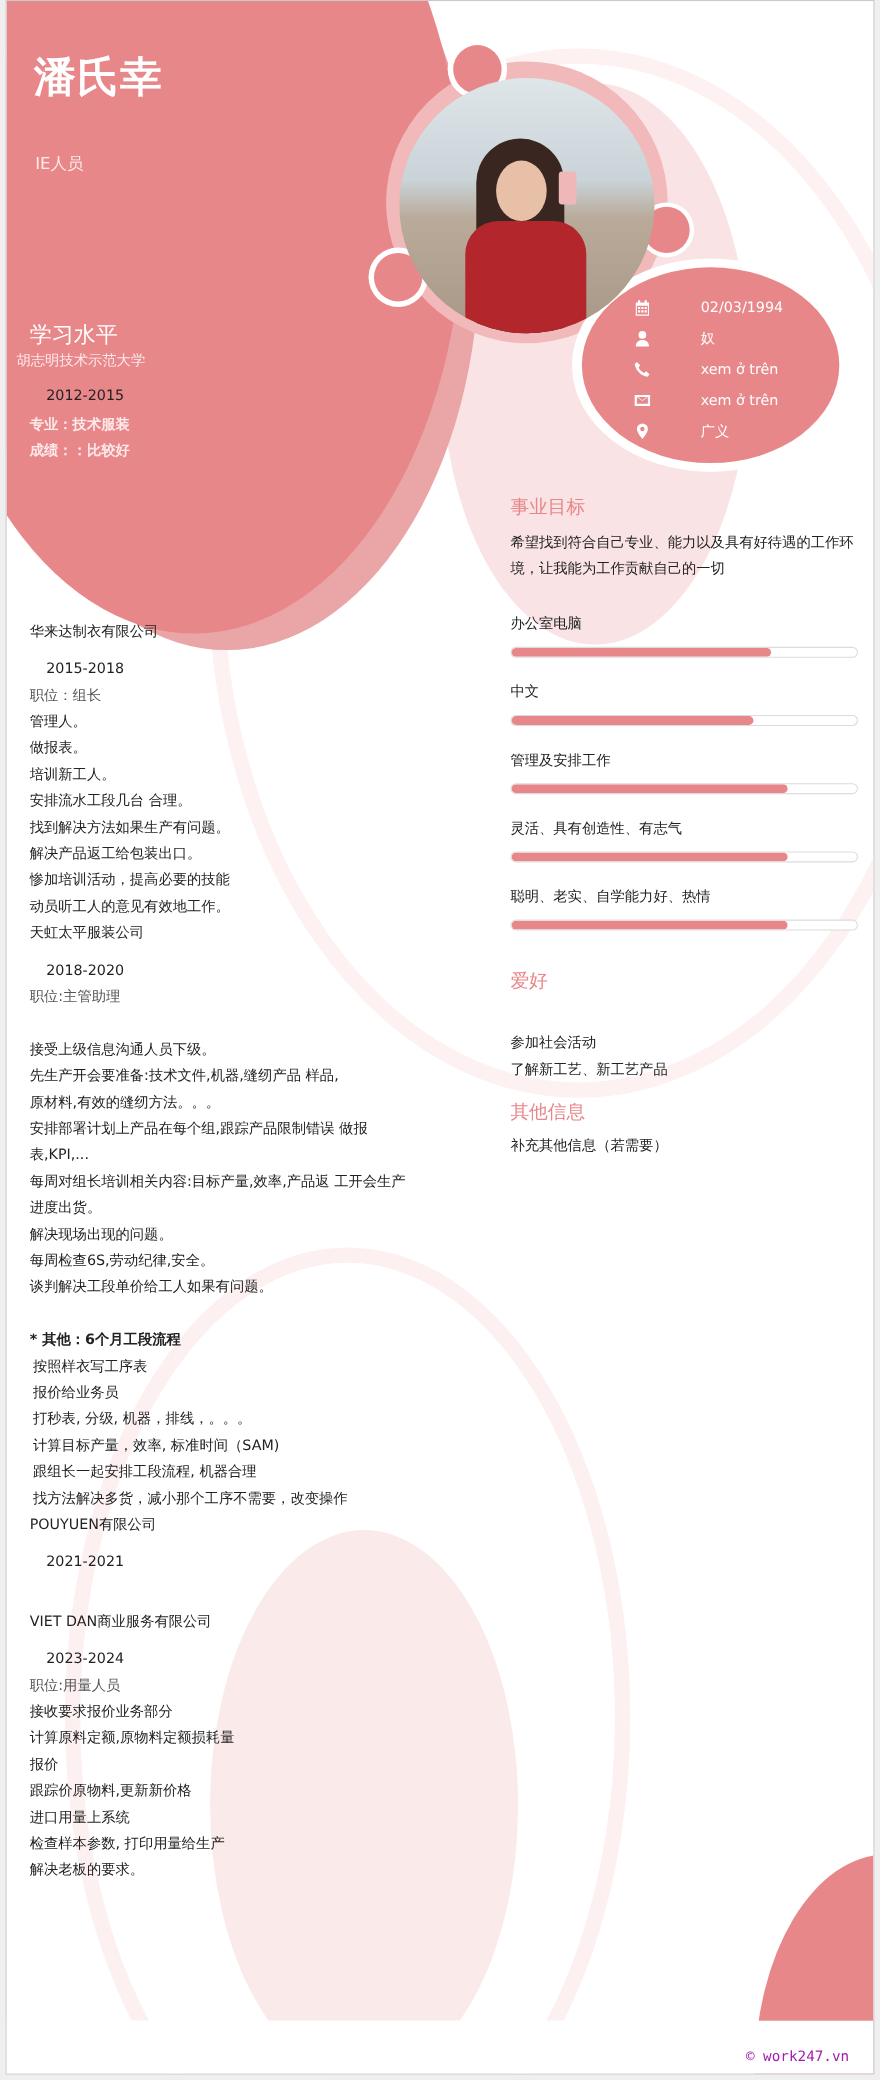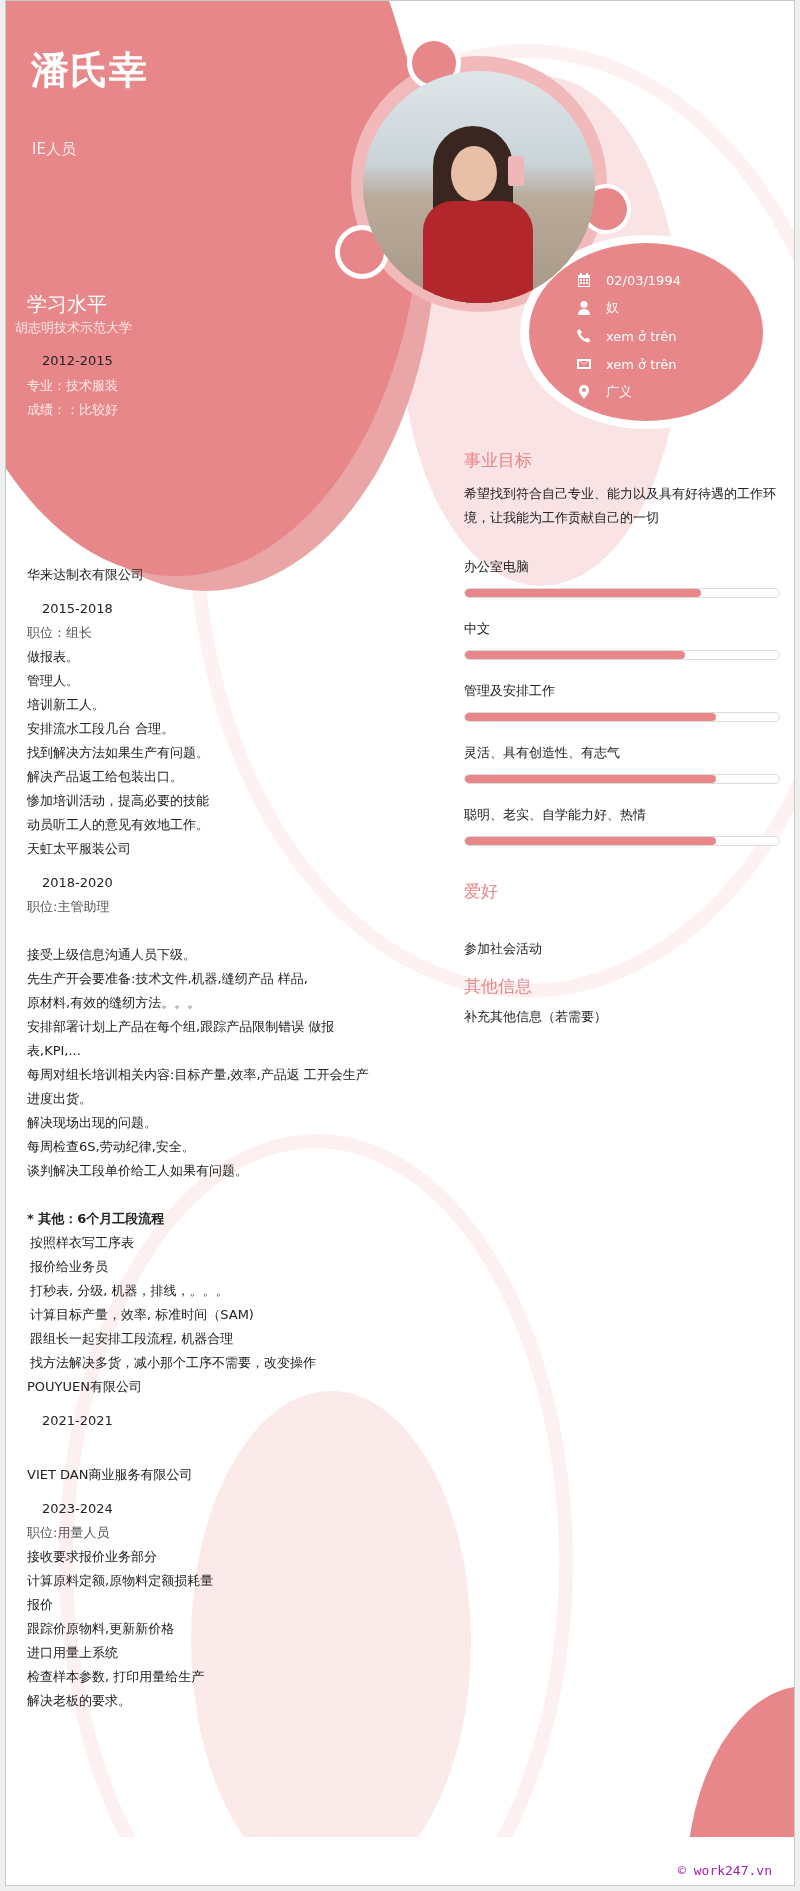--- a/index.html
+++ b/index.html
@@ -11,29 +11,29 @@
     position:absolute; left:5px; top:0; width:788px; height:1884px;
     background:#ffffff; border:1px solid #c9c9c9; overflow:hidden;
   }
   .shape { position:absolute; pointer-events:none; }
   .abs { position:absolute; }
   .name { left:25px; top:44px; font-size:38px; font-weight:bold; color:#fff; letter-spacing:1px; }
   .role { left:26px; top:112px; font-size:15px; color:#fdeaea;margin-top:27px; }
   .edu-title { left:21px; top:290px; font-size:20px; color:#fff; }
   .edu-school { left:9px; top:318px; font-size:13px; color:#fde9e9; }
   .edu-years { left:36px; top:352px; font-size:13px; color:#222; }
-  .edu-line { left:21px; font-size:13px; color:#fde9e9; }
+  .edu-line { left:21px; font-size:13px; color:#fde9e9;font-weight:bold; }
   .left-col { position:absolute; left:21px; top:562px; width:380px; font-size:13px; color:#222; line-height:24px; }
   .left-col .years { padding-left:15px; margin-top:10px; }
   .left-col .pos { color:#555; }
   .left-col .bold { font-weight:bold; }
   .left-col .gap { height:24px; }
   .left-col .indent { padding-left:3px; }
   .info-list { position:absolute; left:570px; top:265px; }
-  .info-row { display:flex; align-items:center; height:28px; color:#fff; font-size:13px; }
+  .info-row { display:flex; align-items:center; height:28px; color:#fff; font-size:13px;gap:31px; }
   .info-row svg { width:16px; height:16px; margin-right:14px; fill:#fff; }
   .right-col { position:absolute; left:458px; top:448px; width:316px; color:#222; font-size:13px; }
   .sec-title { color:#e8878a; font-size:17px; margin-bottom:10px; }
   .objective { line-height:24px; margin-bottom:28px; }
   .skill-label { margin-bottom:12px;font-family:Liberation Mono, monospace; }
   .bar { height:8px; border:1px solid #dcdcdc; border-radius:6px; background:#fff; margin-bottom:22px; overflow:hidden; }
   .bar-fill { height:100%; background:#e8878a; border-radius:6px; }
   .hobby { line-height:24px; }
   .footer { position:absolute; right:22px; top:1862px; font-family:"DejaVu Sans Mono","Liberation Mono",monospace; font-size:13px; color:#a21caf; }
 </style>
@@ -121,22 +121,22 @@
   <div class="abs edu-title">学习水平</div>
   <div class="abs edu-school">胡志明技术示范大学</div>
   <div class="abs edu-years">2012-2015</div>
   <div class="abs edu-line" style="top:376px">专业：技术服装</div>
   <div class="abs edu-line" style="top:400px">成绩：：比较好</div>
 
   <div class="left-col">
     <div>华来达制衣有限公司</div>
     <div class="years">2015-2018</div>
     <div class="pos">职位：组长</div>
+    <div>管理人。</div>
     <div>做报表。</div>
-    <div>管理人。</div>
     <div>培训新工人。</div>
     <div>安排流水工段几台 合理。</div>
     <div>找到解决方法如果生产有问题。</div>
     <div>解决产品返工给包装出口。</div>
     <div>惨加培训活动，提高必要的技能</div>
     <div>动员听工人的意见有效地工作。</div>
 
     <div>天虹太平服装公司</div>
     <div class="years">2018-2020</div>
     <div class="pos">职位:主管助理</div>
@@ -206,19 +206,20 @@
     </div>
     <div>
       <div class="skill-label">聪明、老实、自学能力好、热情</div>
       <div class="bar">
           <div class="bar-fill" style="width: 80%;"></div>
         </div>
     </div>
 
     <div class="sec-title" style="margin-top:34px;margin-bottom:34px">爱好</div>
     <div class="hobby">参加社会活动</div>
+    <div class="hobby">了解新工艺、新工艺产品</div>
 
     <div class="sec-title" style="margin-top:14px">其他信息</div>
     <div>补充其他信息（若需要）</div>
   </div>
 
   <div class="footer">© work247.vn</div>
 </div>
 
 </body></html>

